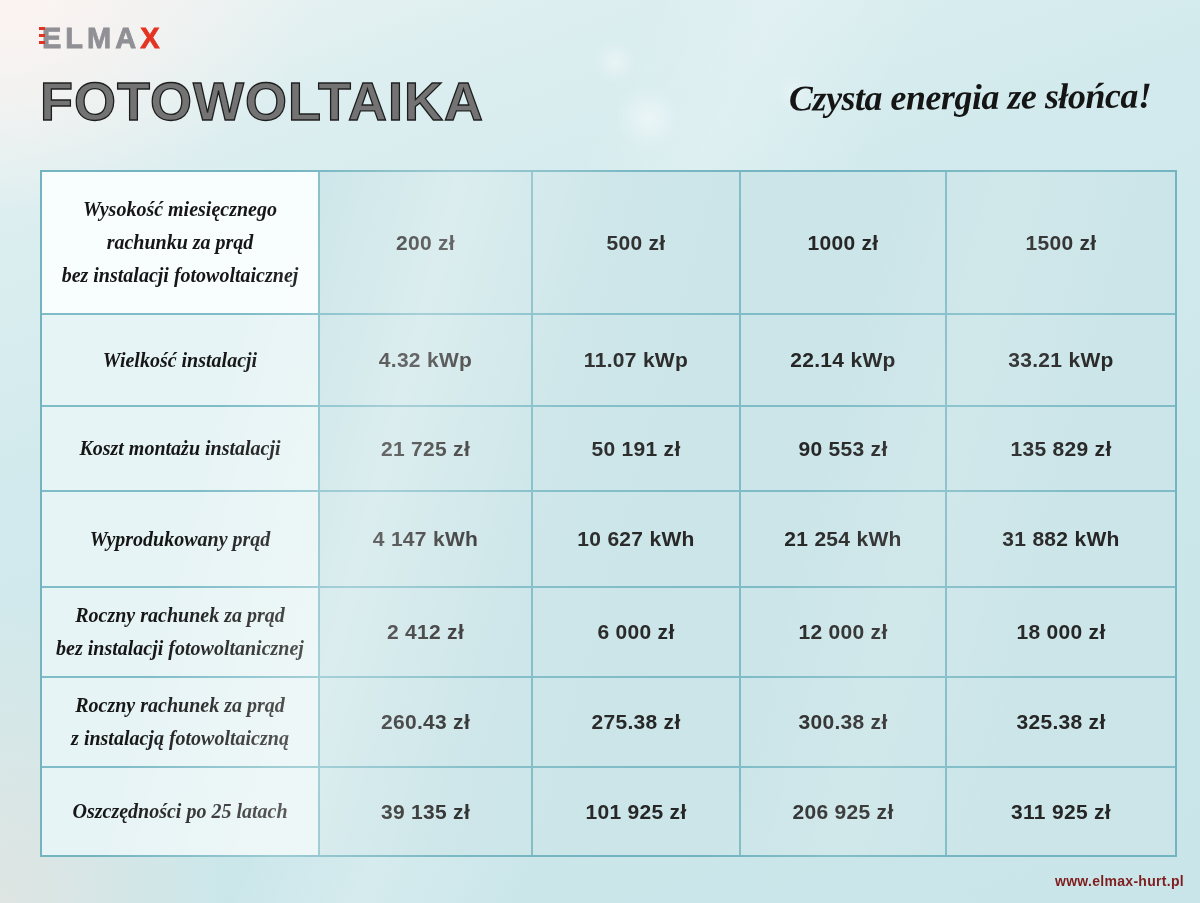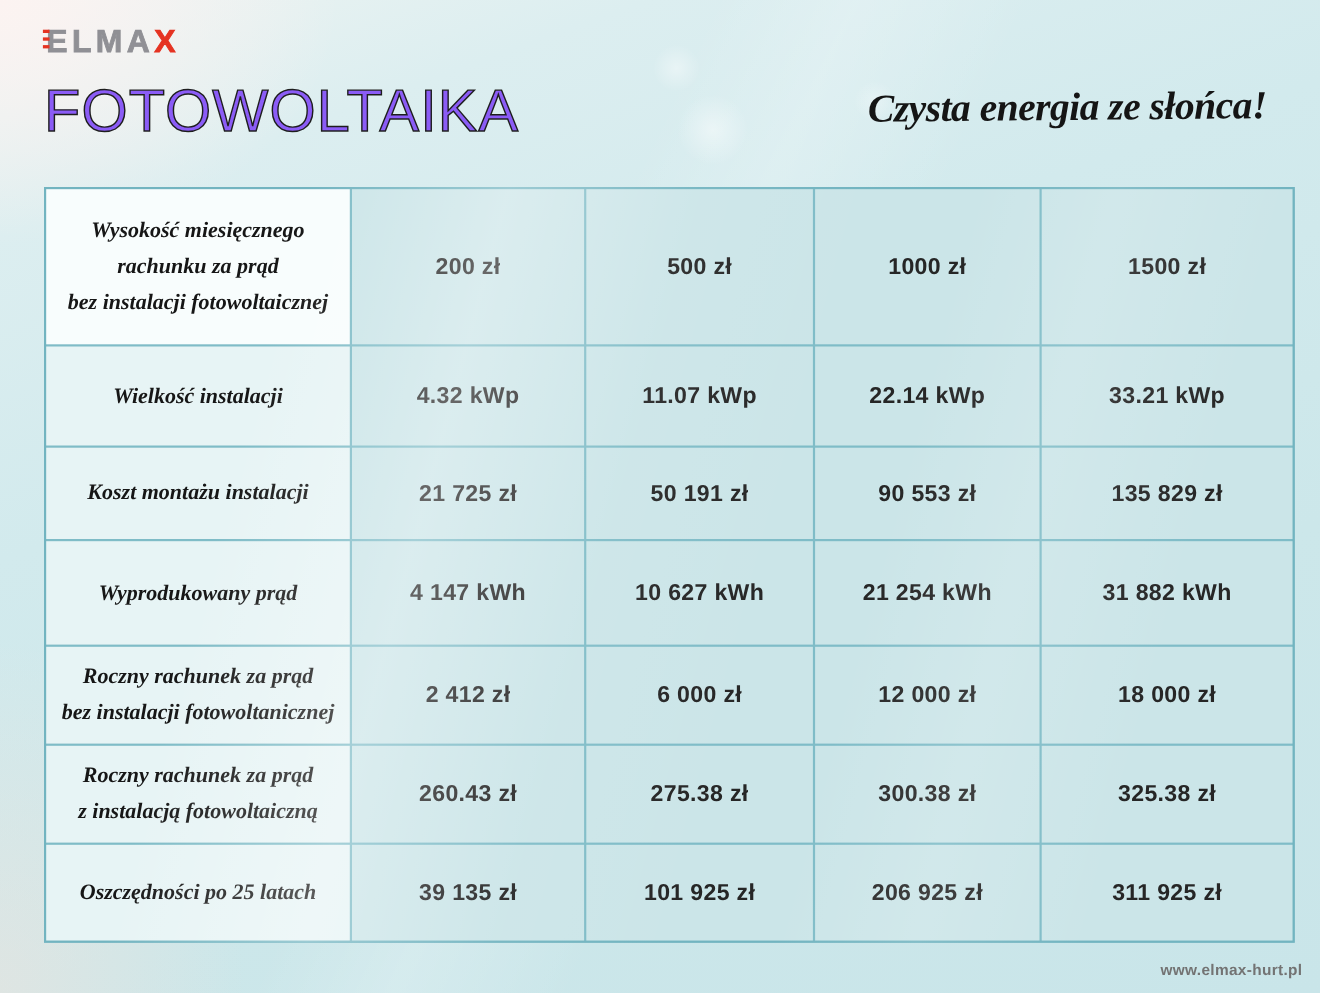--- a/index.html
+++ b/index.html
@@ -31,22 +31,22 @@
   }
   .logo .logo-x { color: #e53322; -webkit-text-stroke: 0.8px #e53322; }
   .logo-e-accent {
     position: absolute; left: -3px; top: 5px;
     display: flex; flex-direction: column; gap: 4px;
   }
   .logo-e-accent i { display:block; width: 6px; height: 3px; background: #e53322; }
 
   .page-title {
     position: absolute; left: 40px; top: 70px;
-    font-size: 54px; font-weight: 400; letter-spacing: 1px;
-    color: #8b5cf6; -webkit-text-stroke: 1.3px #1d1d1d;
+    font-size: 54px; font-weight: 700; letter-spacing: 1px;
+    color: #737373; -webkit-text-stroke: 1.3px #1d1d1d;
   }
 
   .tagline {
     position: absolute; right: 48px; top: 76px;
     font-family: "Liberation Serif", "DejaVu Serif", serif;
     font-style: italic; font-weight: 600;
     font-size: 36px; color: #151515;
     transform: rotate(-0.5deg);
     letter-spacing: -0.5px;
   }
@@ -83,21 +83,21 @@
   .glass-overlay {
     position: absolute; inset: 0; pointer-events: none; z-index: 2;
     background:
       linear-gradient(105deg, rgba(255,255,255,0) 18%, rgba(255,255,255,.30) 32%, rgba(255,255,255,.06) 45%, rgba(255,255,255,0) 58%),
       linear-gradient(105deg, rgba(255,255,255,0) 64%, rgba(255,255,255,.12) 74%, rgba(255,255,255,0) 86%);
   }
 
   
   .website {
     position: absolute; right: 16px; bottom: 14px;
-    font-size: 14px; font-weight: 700; color: #737373;
+    font-size: 14px; font-weight: 700; color: #7f1d1d;
     letter-spacing: 0.3px;
   }
 </style>
 </head>
 <body>
 
 <div class="logo">
   <span class="logo-e-accent">
       <i></i>
       <i></i>

